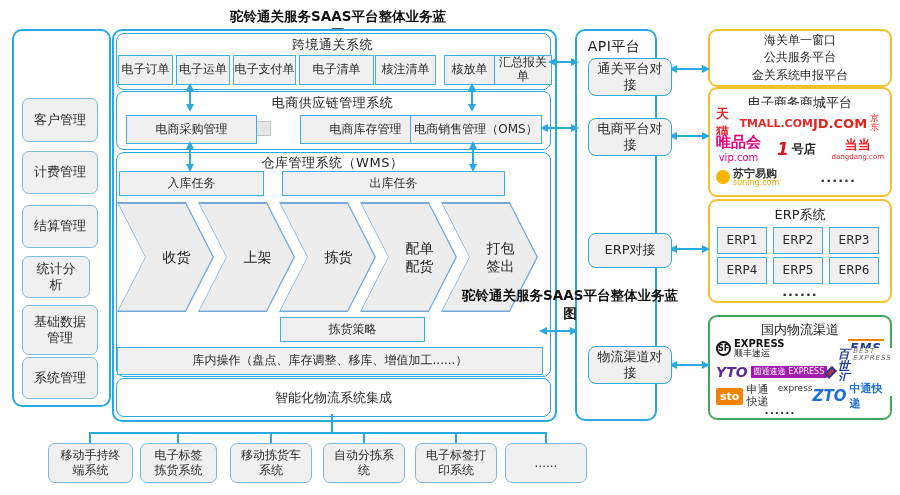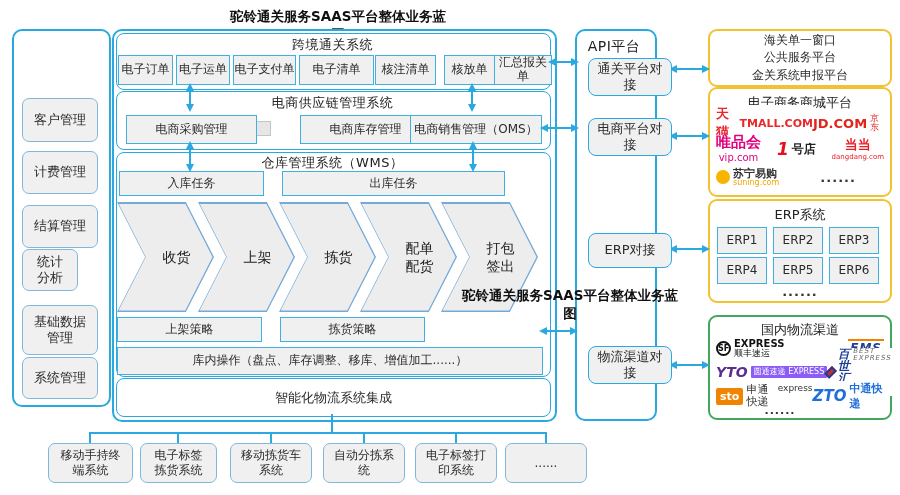--- a/index.html
+++ b/index.html
@@ -53,21 +53,21 @@
   .sun-ic{width:14px;height:14px;border-radius:50%;background:#f8b500;display:inline-block;}
   .sun{display:flex;flex-direction:column;align-items:flex-start;line-height:1;}
   .sun-cn{color:#333;font-weight:bold;font-size:11px;}
   .sun-en{color:#f7a600;font-size:8px;}
   .sf-ic{width:15px;height:15px;border-radius:50%;border:2px solid #111;color:#111;font-size:8px;font-weight:bold;display:flex;align-items:center;justify-content:center;box-sizing:border-box;}
   .sf-t{display:flex;flex-direction:column;line-height:1;}
   .sf-en{color:#111;font-weight:bold;font-size:10px;}
   .sf-cn{color:#111;font-size:9px;}
   .ems{color:#1f3f99;font-weight:bold;font-style:italic;font-size:12px;letter-spacing:1px;border-top:2px solid #f08300;border-bottom:2px solid #f08300;padding:0 2px;}
   .yto-m{color:#5c2d91;font-weight:bold;font-style:italic;font-size:14px;}
-  .yto-b{background:#8b5cf6;color:#fff;font-size:8px;padding:2px 3px;line-height:1.1;border-radius:1px;white-space:nowrap;}
+  .yto-b{background:#a21caf;color:#fff;font-size:8px;padding:2px 3px;line-height:1.1;border-radius:1px;white-space:nowrap;}
   .best-ic{width:11px;height:11px;background:#d22630;transform:rotate(45deg);display:inline-block;border:2px solid #1b3e93;box-sizing:border-box;}
   .best-t{display:flex;flex-direction:row;line-height:1;font-style:italic;}
   .best-cn{color:#1b3e93;font-weight:bold;font-size:12px;}
   .best-en{color:#666;font-size:7px;letter-spacing:1px;}
   .sto-m{background:#f08300;color:#fff;font-weight:bold;font-size:11px;padding:2px 4px;border-radius:2px;}
   .sto-t{display:flex;flex-direction:row;line-height:1.1;}
   .sto-cn{color:#333;font-size:11px;}
   .sto-en{color:#333;font-size:9px;}
   .zto-m{color:#1e6fd9;font-weight:bold;font-style:italic;font-size:15px;}
   .zto-cn{color:#1e6fd9;font-weight:bold;font-size:11px;}
@@ -78,21 +78,21 @@
 <div class="canvas">
 
   <div class="maintitle" style="left:230px;top:8px;width:216px;">驼铃通关服务SAAS平台整体业务蓝图</div>
 
   <div class="maintitle" style="left:462px;top:287px;width:216px;z-index:30;">驼铃通关服务SAAS平台整体业务蓝图</div>
 
   <div class="panel" style="left:12px;top:29px;width:95px;height:374px;"></div>
   <div class="rbox" style="left:22px;top:98px;width:76px;height:44px;">客户管理</div>
   <div class="rbox" style="left:22px;top:151px;width:76px;height:43px;">计费管理</div>
   <div class="rbox" style="left:22px;top:205px;width:76px;height:43px;">结算管理</div>
-  <div class="rbox" style="left:22px;top:249px;width:56px;height:42px;">统计分析</div>
+  <div class="rbox" style="left:22px;top:256px;width:68px;height:42px;">统计分析</div>
   <div class="rbox" style="left:22px;top:305px;width:76px;height:50px;">基础数据管理</div>
   <div class="rbox" style="left:22px;top:357px;width:76px;height:42px;">系统管理</div>
 
   <div class="panel" style="left:112px;top:29px;width:441px;height:389px;"></div>
 
   <div class="sect" style="left:116px;top:33px;width:433px;height:55px;"></div>
   <div class="hdr" style="left:116px;top:36px;width:433px;">跨境通关系统</div>
   <div class="box" style="left:118px;top:55px;width:53px;height:28px;">电子订单</div>
   <div class="box" style="left:176px;top:55px;width:52px;height:28px;">电子运单</div>
   <div class="box" style="left:233px;top:55px;width:61px;height:28px;">电子支付单</div>
@@ -143,21 +143,20 @@
       </div>
   </div>
   <div class="chev" style="left:441px;top:202px;">
     <div class="cb"></div>
       <div class="cf"></div>
     <div class="cl2">
         <span class="ct">打包签出</span>
       </div>
   </div>
 
-  <div class="box" style="left:117px;top:317px;width:143px;height:23px;">上架策略</div>
   <div class="box" style="left:280px;top:317px;width:143px;height:23px;">拣货策略</div>
   <div class="box" style="left:117px;top:347px;width:424px;height:26px;">库内操作（盘点、库存调整、移库、增值加工......）</div>
 
   <div class="sect" style="left:116px;top:378px;width:433px;height:37px;display:flex;align-items:center;justify-content:center;font-size:13px;">智能化物流系统集成</div>
 
   <div class="panel" style="left:575px;top:29px;width:78px;height:388px;"></div>
   <div class="hdr" style="left:575px;top:38px;width:78px;font-size:14px;">API平台</div>
   <div class="apibox" style="left:588px;top:58px;width:84px;height:38px;z-index:5;">通关平台对接</div>
   <div class="apibox" style="left:588px;top:118px;width:84px;height:38px;z-index:5;">电商平台对接</div>
   <div class="apibox" style="left:588px;top:233px;width:84px;height:35px;z-index:5;">ERP对接</div>

